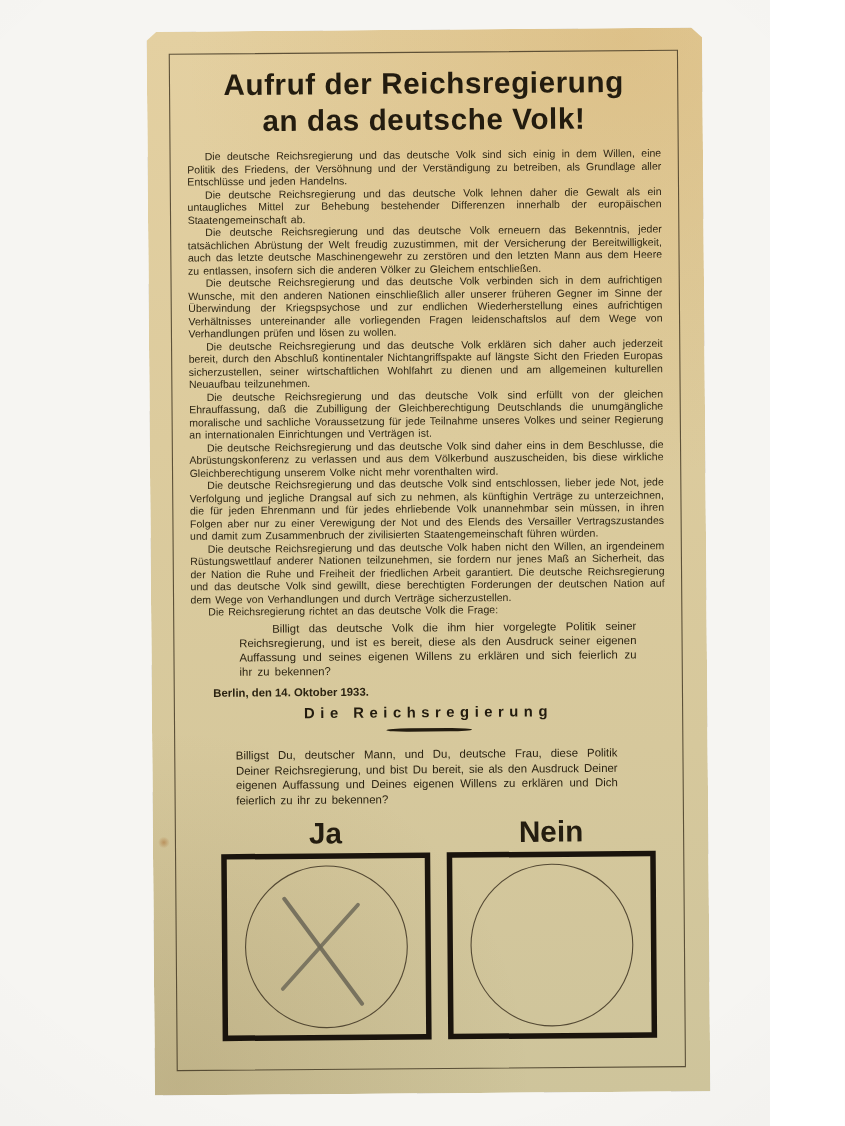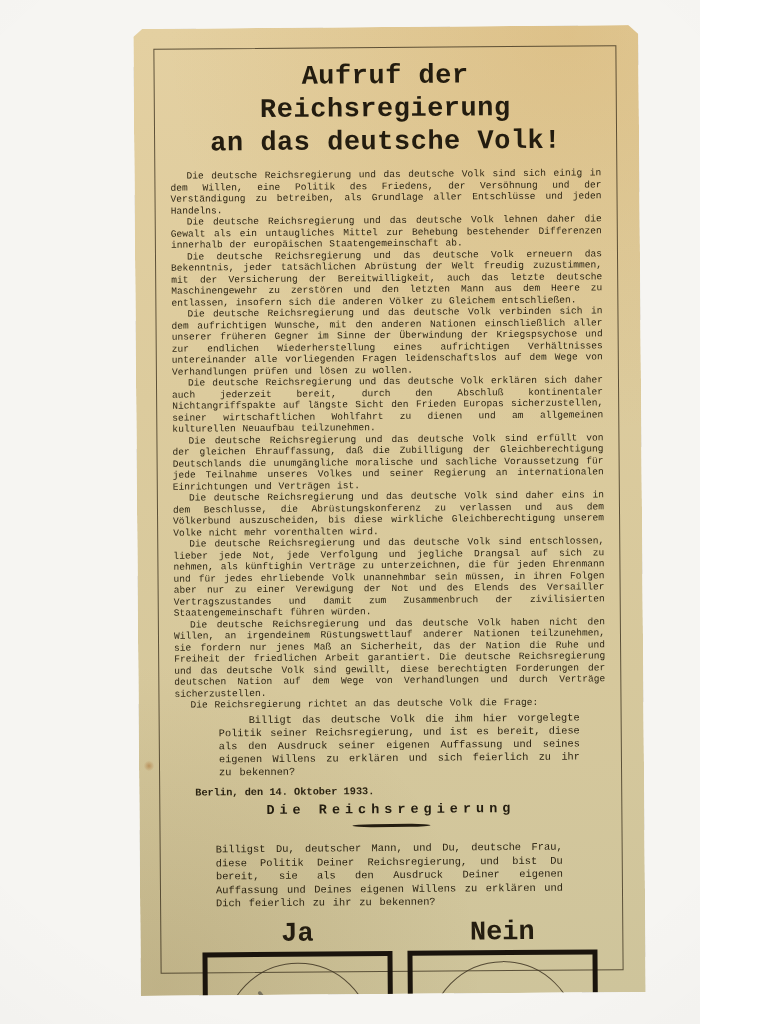--- a/index.html
+++ b/index.html
@@ -3,21 +3,21 @@
 <meta charset="utf-8">
 <style>
   html,body{margin:0;padding:0;}
   .photo{
     position:relative;
     width:700px;height:1024px;
     background:
       radial-gradient(120% 90% at 50% 45%, rgba(255,255,255,0) 60%, rgba(0,0,0,0.04) 100%),
       #f6f5f2;
     overflow:hidden;
-    font-family:Liberation Mono, monospace;
+    font-family:Liberation Sans, sans-serif;
   }
   .paper{
     position:absolute;left:137px;top:27px;width:505px;height:967px;
     transform:rotate(-0.45deg);
     background:
       radial-gradient(7px 7px at 10px 737px, rgba(168,108,48,0.55), rgba(168,108,48,0) 75%),
       radial-gradient(circle at 86% 1%, rgba(205,155,75,0.28), rgba(205,155,75,0) 38%),
       radial-gradient(circle at 4% 99%, rgba(120,95,45,0.18), rgba(120,95,45,0) 30%),
       linear-gradient(178deg,#e4d0a1 0%,#dccb9d 38%,#d6c89c 68%,#cec49b 100%);
     box-shadow:0 3px 9px rgba(60,50,30,0.30), 0 0 2px rgba(0,0,0,0.18);

